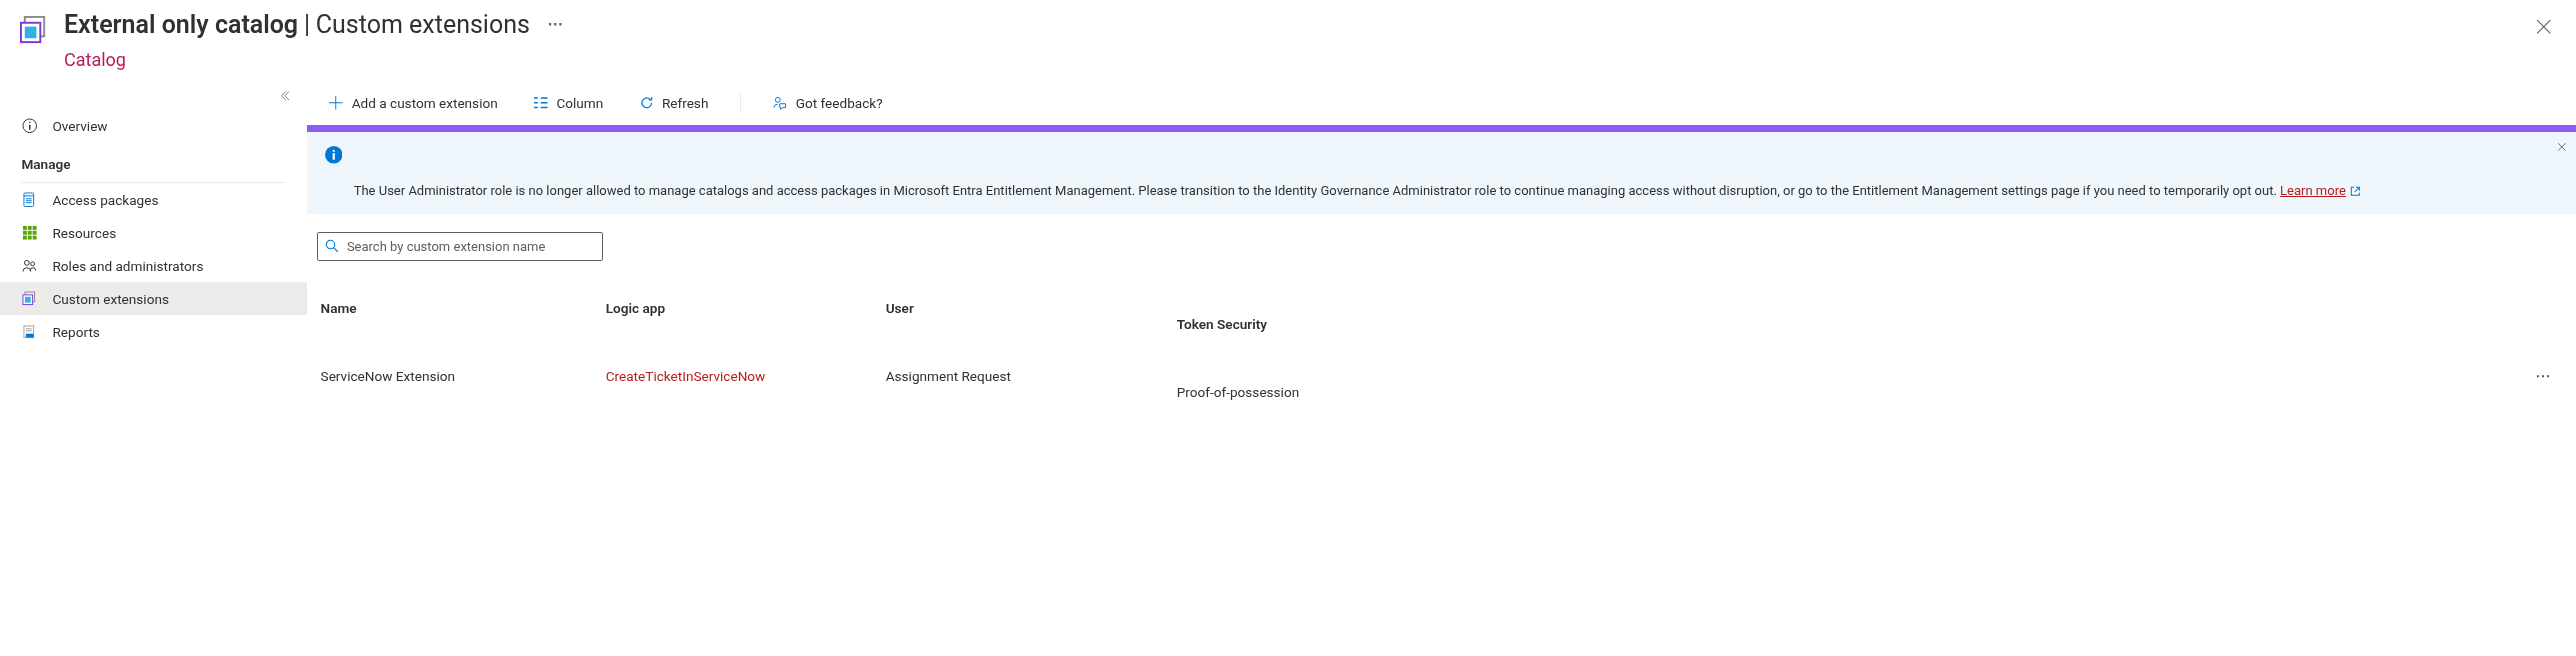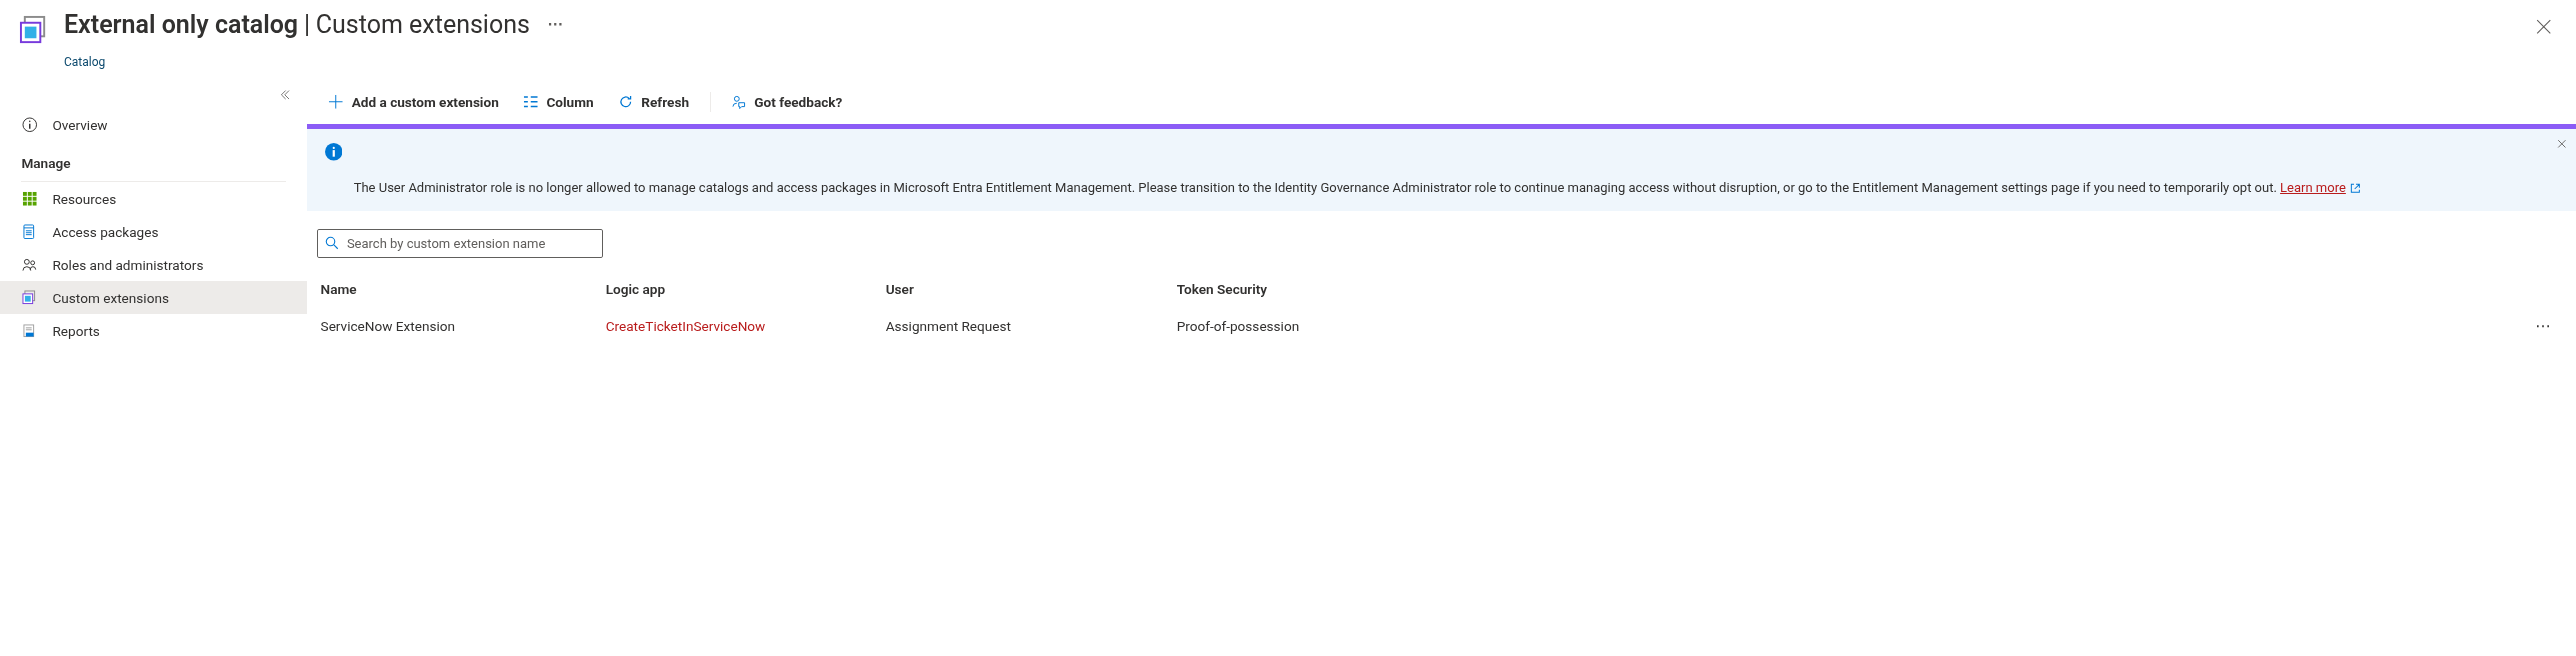--- a/index.html
+++ b/index.html
@@ -55,23 +55,23 @@
     .header-title-sep {
       font-weight: 400;
       color: #323130;
       margin: 0 5.8px;
     }
     .header-title-light {
       font-weight: 400;
       color: #323130;
     }
     .header-subtitle {
-      font-size: 12px;
-      color: #0c4a6e;
-      margin-top: 16px;
+      font-size: 18px;
+      color: #be185d;
+      margin-top: 10px;
     }
     .header-dots {
       margin-left: 17.5px;
       color: #605e5c;
       font-size: 15.5px;
       letter-spacing: 1.9px;
       cursor: pointer;
       align-self: center;
     }
     .close-btn {
@@ -137,23 +137,22 @@
     }
     .content {
       flex: 1;
       padding: 0;
       position: relative;
     }
     .toolbar {
       display: flex;
       align-items: center;
       padding: 7.8px 7.8px 7.8px 9.7px;
-      border-bottom: 5px solid #8b5cf6;
-      gap: 1px;
-      font-weight: bold;
+      border-bottom: 7px solid #8b5cf6;
+      gap: 12px;
     }
     .toolbar-btn {
       display: flex;
       align-items: center;
       padding: 5.8px 11.7px;
       cursor: pointer;
       color: #323130;
       font-size: 13.6px;
       border-radius: 1.9px;
     }
@@ -254,21 +253,21 @@
     }
     .table-row {
       display: flex;
       align-items: center;
       padding: 9.7px 0;
       font-size: 13.6px;
     }
     .col-name { width: 289px; padding-left: 3.9px; }
     .col-logic { width: 280px; }
     .col-type { width: 291px; }
-    .col-token { flex: 1; }
+    .col-token { flex: 1; margin-top: 32px; }
     .col-actions { width: 49px; text-align: right; padding-right: 13.6px; }
     .link {
       color: #b91c1c;
       cursor: pointer;
     }
     .row-dots {
       letter-spacing: 1.9px;
       font-size: 15.5px;
       cursor: pointer;
       color: #323130;
@@ -320,43 +319,43 @@
         </span>
         <span>Overview</span>
       </div>
 
       <div class="side-section-label">Manage</div>
       <div class="sidebar-divider"></div>
 
       <div class="side-item">
         <span class="side-icon">
           <svg viewBox="0 0 16 16" width="15.5" height="15.5">
+            <path d="M3 1 h8 a1 1 0 0 1 1 1 v12 a1 1 0 0 1 -1 1 h-8 a1 1 0 0 1 -1 -1 v-12 a1 1 0 0 1 1 -1 z" fill="#fff" stroke="#0078d4" stroke-width="1"></path>
+            <path d="M2 4 h10" stroke="#0078d4" stroke-width="1"></path>
+            <path d="M4 7 h6 M4 9 h6 M4 11 h6" stroke="#0078d4" stroke-width="1"></path>
+          </svg>
+        </span>
+        <span>Access packages</span>
+      </div>
+
+      <div class="side-item">
+        <span class="side-icon">
+          <svg viewBox="0 0 16 16" width="15.5" height="15.5">
             <rect x="1" y="1" width="4" height="4" fill="#57a300"></rect>
             <rect x="6" y="1" width="4" height="4" fill="#57a300"></rect>
             <rect x="11" y="1" width="4" height="4" fill="#57a300"></rect>
             <rect x="1" y="6" width="4" height="4" fill="#57a300"></rect>
             <rect x="6" y="6" width="4" height="4" fill="#57a300"></rect>
             <rect x="11" y="6" width="4" height="4" fill="#57a300"></rect>
             <rect x="1" y="11" width="4" height="4" fill="#57a300"></rect>
             <rect x="6" y="11" width="4" height="4" fill="#57a300"></rect>
             <rect x="11" y="11" width="4" height="4" fill="#57a300"></rect>
           </svg>
         </span>
         <span>Resources</span>
-      </div>
-
-      <div class="side-item">
-        <span class="side-icon">
-          <svg viewBox="0 0 16 16" width="15.5" height="15.5">
-            <path d="M3 1 h8 a1 1 0 0 1 1 1 v12 a1 1 0 0 1 -1 1 h-8 a1 1 0 0 1 -1 -1 v-12 a1 1 0 0 1 1 -1 z" fill="#fff" stroke="#0078d4" stroke-width="1"></path>
-            <path d="M2 4 h10" stroke="#0078d4" stroke-width="1"></path>
-            <path d="M4 7 h6 M4 9 h6 M4 11 h6" stroke="#0078d4" stroke-width="1"></path>
-          </svg>
-        </span>
-        <span>Access packages</span>
       </div>
 
       <div class="side-item">
         <span class="side-icon">
           <svg viewBox="0 0 16 16" width="15.5" height="15.5">
             <circle cx="5" cy="5" r="2.5" fill="none" stroke="#323130" stroke-width="1"></circle>
             <path d="M1 14 q0 -4 4 -4 t4 4" fill="none" stroke="#323130" stroke-width="1"></path>
             <circle cx="11" cy="6" r="2" fill="none" stroke="#323130" stroke-width="1"></circle>
             <path d="M8.5 13 q0 -3 2.8 -3 t2.8 3" fill="none" stroke="#323130" stroke-width="1"></path>
           </svg>

